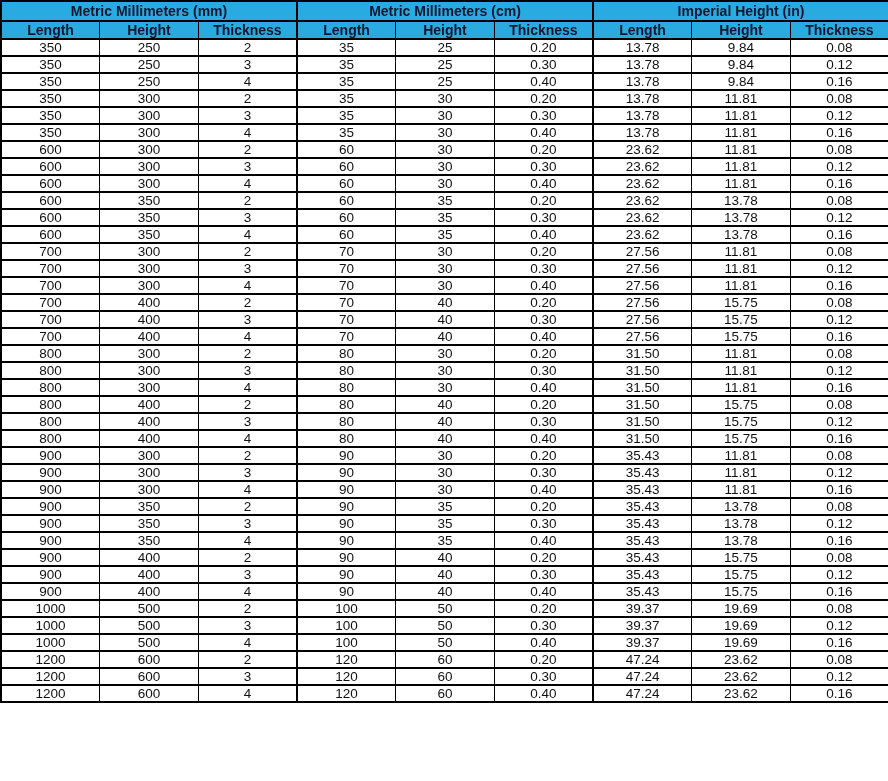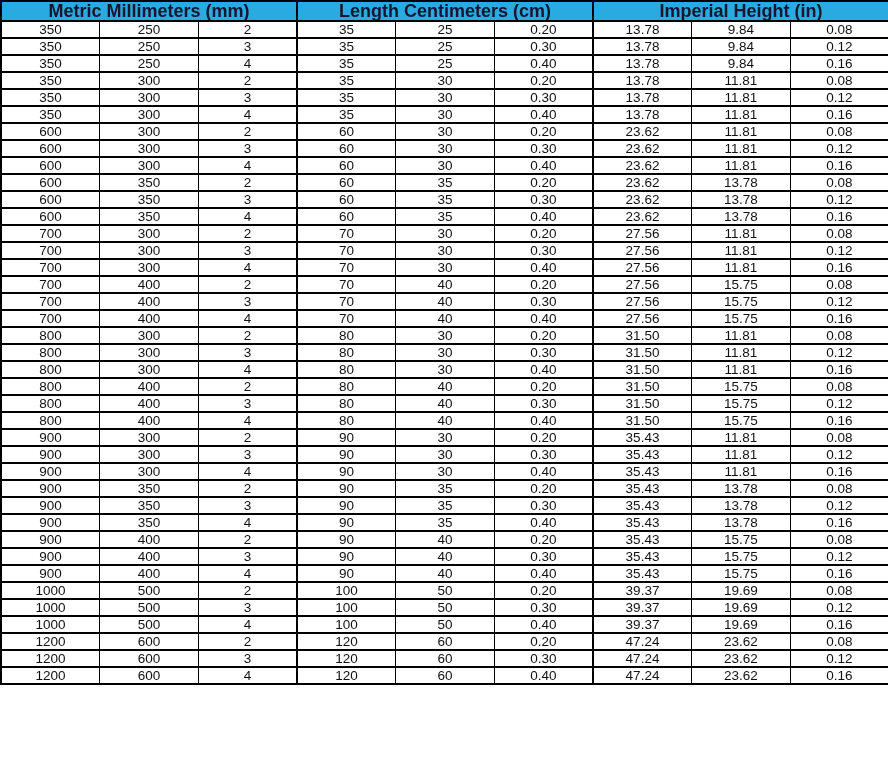--- a/index.html
+++ b/index.html
@@ -26,21 +26,21 @@
     padding:0;
     overflow:hidden;
     white-space:nowrap;
   }
   thead th{
     background:var(--header-bg);
     color:var(--header-text);
   }
   tr.group-header-row th{
     height:18px;
-    font-size:18px;
+    font-size:14px;
     font-weight:700;
     line-height:18px;
   }
   tr.column-header-row th{
     height:16px;
     font-size:14px;
     font-weight:700;
     line-height:16px;
   }
   tbody td{
@@ -65,22 +65,33 @@
       <col>
       <col>
       <col>
       <col>
       <col>
       <col>
   </colgroup>
   <thead>
     <tr class="group-header-row">
       <th colspan="3">Metric Millimeters (mm)</th>
-      <th colspan="3" class="group-start">Length Centimeters (cm)</th>
+      <th colspan="3" class="group-start">Metric Millimeters (cm)</th>
       <th colspan="3" class="group-start">Imperial Height (in)</th>
+    </tr>
+    <tr class="column-header-row">
+      <th>Length</th>
+      <th>Height</th>
+      <th>Thickness</th>
+      <th class="group-start">Length</th>
+      <th>Height</th>
+      <th>Thickness</th>
+      <th class="group-start">Length</th>
+      <th>Height</th>
+      <th>Thickness</th>
     </tr>
   </thead>
   <tbody>
       <tr>
         <td>350</td>
         <td>250</td>
         <td>2</td>
         <td class="group-start">35</td>
         <td>25</td>
         <td>0.20</td>

